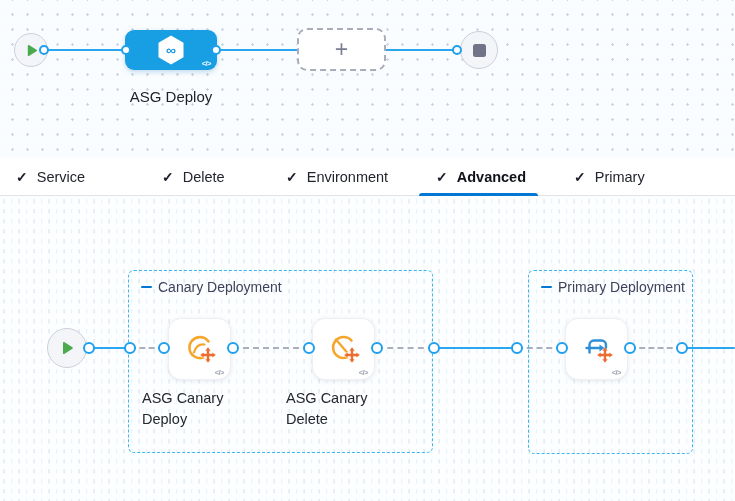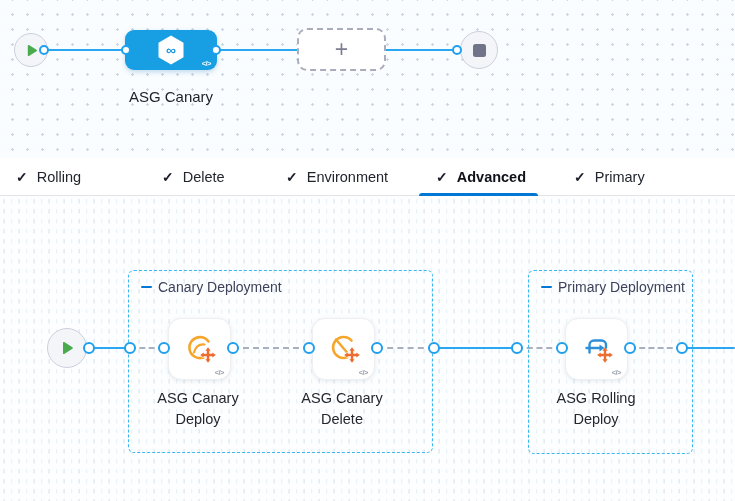--- a/index.html
+++ b/index.html
@@ -44,21 +44,21 @@
   
   .canvas-exec{position:absolute;left:0;top:196px;width:735px;height:305px;background:#fcfeff;}
   .grid-svg{position:absolute;left:0;top:0;}
   .group{position:absolute;box-sizing:border-box;border:1.6px dashed #3bb8f1;border-radius:6px;z-index:2;}
   .group-title{position:absolute;top:8px;left:12px;display:flex;align-items:center;gap:6px;
     font-size:14px;font-weight:500;color:#3e425a;white-space:nowrap;}
   .group-title .dash{width:11px;height:2.5px;background:#0278d5;border-radius:1px;}
   .step-node{position:absolute;width:61px;height:60px;background:#fff;border:1px solid #edeff3;
     border-radius:13px;box-shadow:0 1px 4px rgba(40,60,90,.10);display:flex;align-items:center;
     justify-content:center;z-index:4;}
-  .step-label{position:absolute;width:112px;text-align:center;font-size:14.5px;line-height:21px;
+  .step-label{position:absolute;width:112px;font-size:14.5px;line-height:21px;
     color:#25272e;}
 </style>
 </head>
 <body>
 
 <div class="screen">
 
   <div class="canvas-top">
     <div class="line-solid" style="left:44px;top:48.75px;width:414px;"></div>
 
@@ -72,40 +72,40 @@
 
     <div class="stage-node">
       <span style="display:flex;">
         <svg width="34" height="34" viewBox="0 0 34 34">
           <polygon points="17,2.5 29.5,9.8 29.5,24.2 17,31.5 4.5,24.2 4.5,9.8" fill="#ffffff"></polygon>
           <text x="17" y="21.5" text-anchor="middle" font-size="14" font-weight="bold" fill="#1b96de">∞</text>
         </svg>
       </span>
       <span class="code-badge on-blue">&lt;/&gt;</span>
     </div>
-    <div class="node-label" style="left:106px;top:88px;">ASG Canary</div>
+    <div class="node-label" style="left:106px;top:88px;">ASG Deploy</div>
 
     <div class="add-stage-node">
       <span>+</span>
     </div>
 
     <div class="node-circle" style="left:460px;top:31px;width:38px;height:38px;">
       <span class="end-square"></span>
     </div>
 
     <div class="port port-sm" style="left:44px;top:50px;"></div>
     <div class="port port-sm" style="left:126px;top:50px;"></div>
     <div class="port port-sm" style="left:216px;top:50px;"></div>
     <div class="port port-sm" style="left:457px;top:50px;"></div>
   </div>
 
   <div class="tabbar">
     <div class="tab" style="left:16px;">
       <span class="check">✓</span>
-      <span>Rolling</span>
+      <span>Service</span>
     </div>
     <div class="tab" style="left:162px;">
       <span class="check">✓</span>
       <span>Delete</span>
     </div>
     <div class="tab" style="left:286px;">
       <span class="check">✓</span>
       <span>Environment</span>
     </div>
     <div class="tab active" style="left:436px;">
@@ -210,21 +210,20 @@
             <path d="M25 19v10M20 24h10" stroke="#ed6c2f" stroke-width="2.4"></path>
             <path d="M25 16.2l2.6 3.5h-5.2z" fill="#ed6c2f"></path>
             <path d="M25 31.8l2.6-3.5h-5.2z" fill="#ed6c2f"></path>
             <path d="M17.2 24l3.5-2.6v5.2z" fill="#ed6c2f"></path>
             <path d="M32.8 24l-3.5-2.6v5.2z" fill="#ed6c2f"></path>
           </g>
         </svg>
       </span>
       <span class="code-badge">&lt;/&gt;</span>
     </div>
-    <div class="step-label" style="left:540px;top:192px;">ASG Rolling Deploy</div>
 
     <div class="port" style="left:89px;top:152px;"></div>
     <div class="port" style="left:130px;top:152px;"></div>
     <div class="port" style="left:164px;top:152px;"></div>
     <div class="port" style="left:233px;top:152px;"></div>
     <div class="port" style="left:309px;top:152px;"></div>
     <div class="port" style="left:377px;top:152px;"></div>
     <div class="port" style="left:434px;top:152px;"></div>
     <div class="port" style="left:517px;top:152px;"></div>
     <div class="port" style="left:562px;top:152px;"></div>

